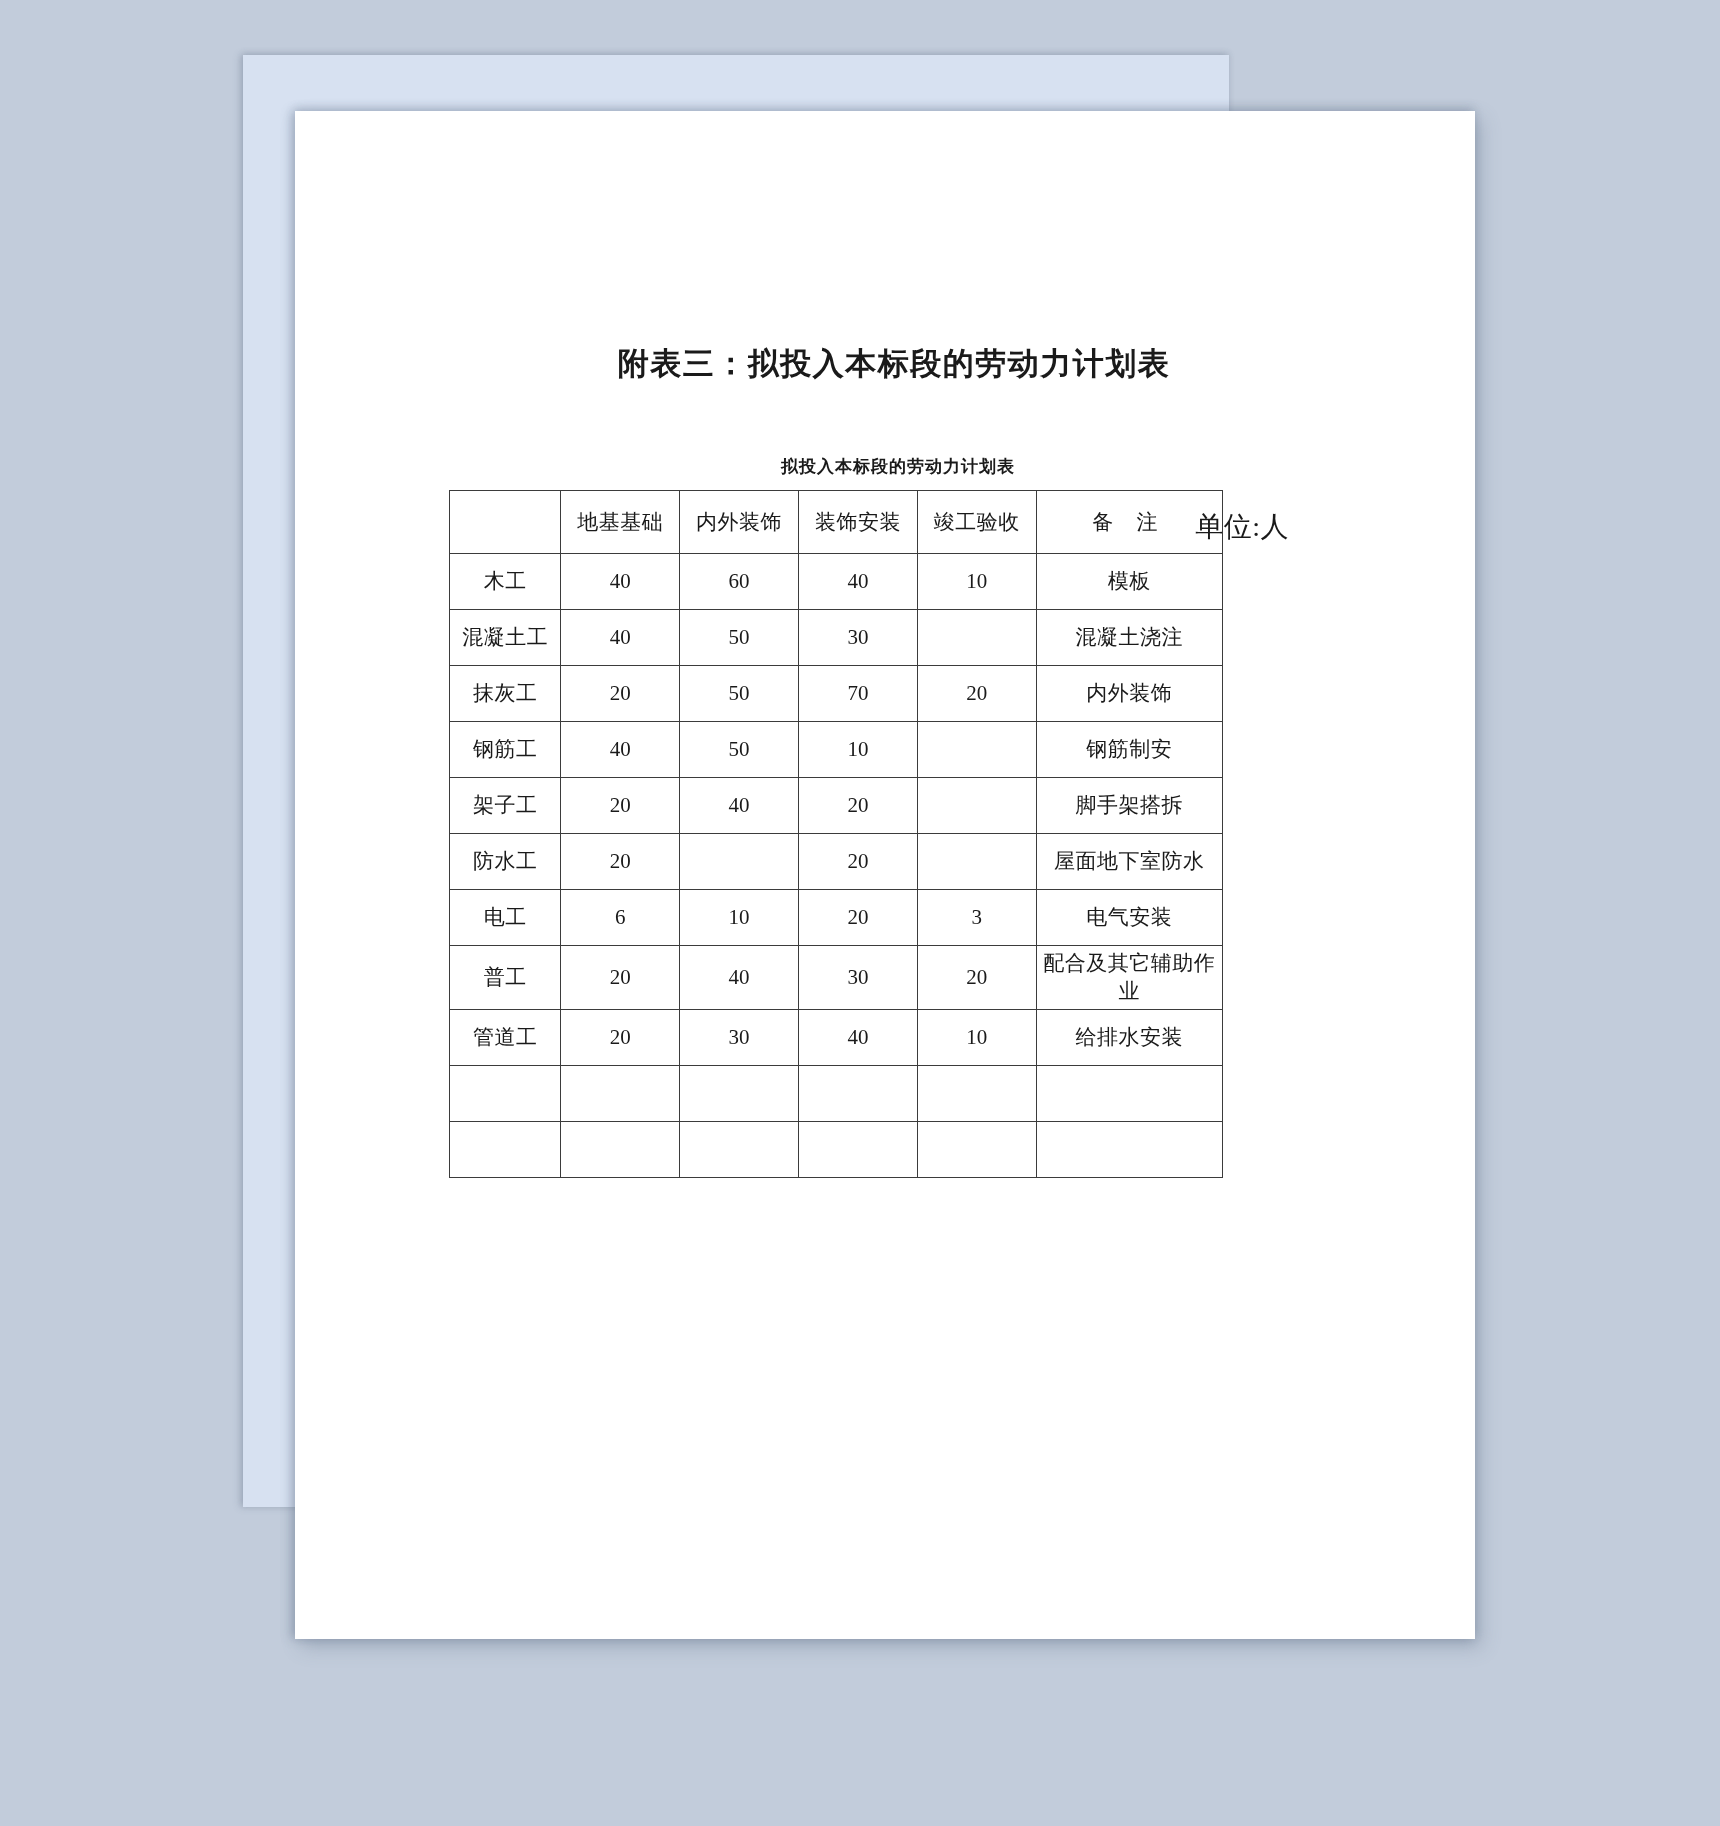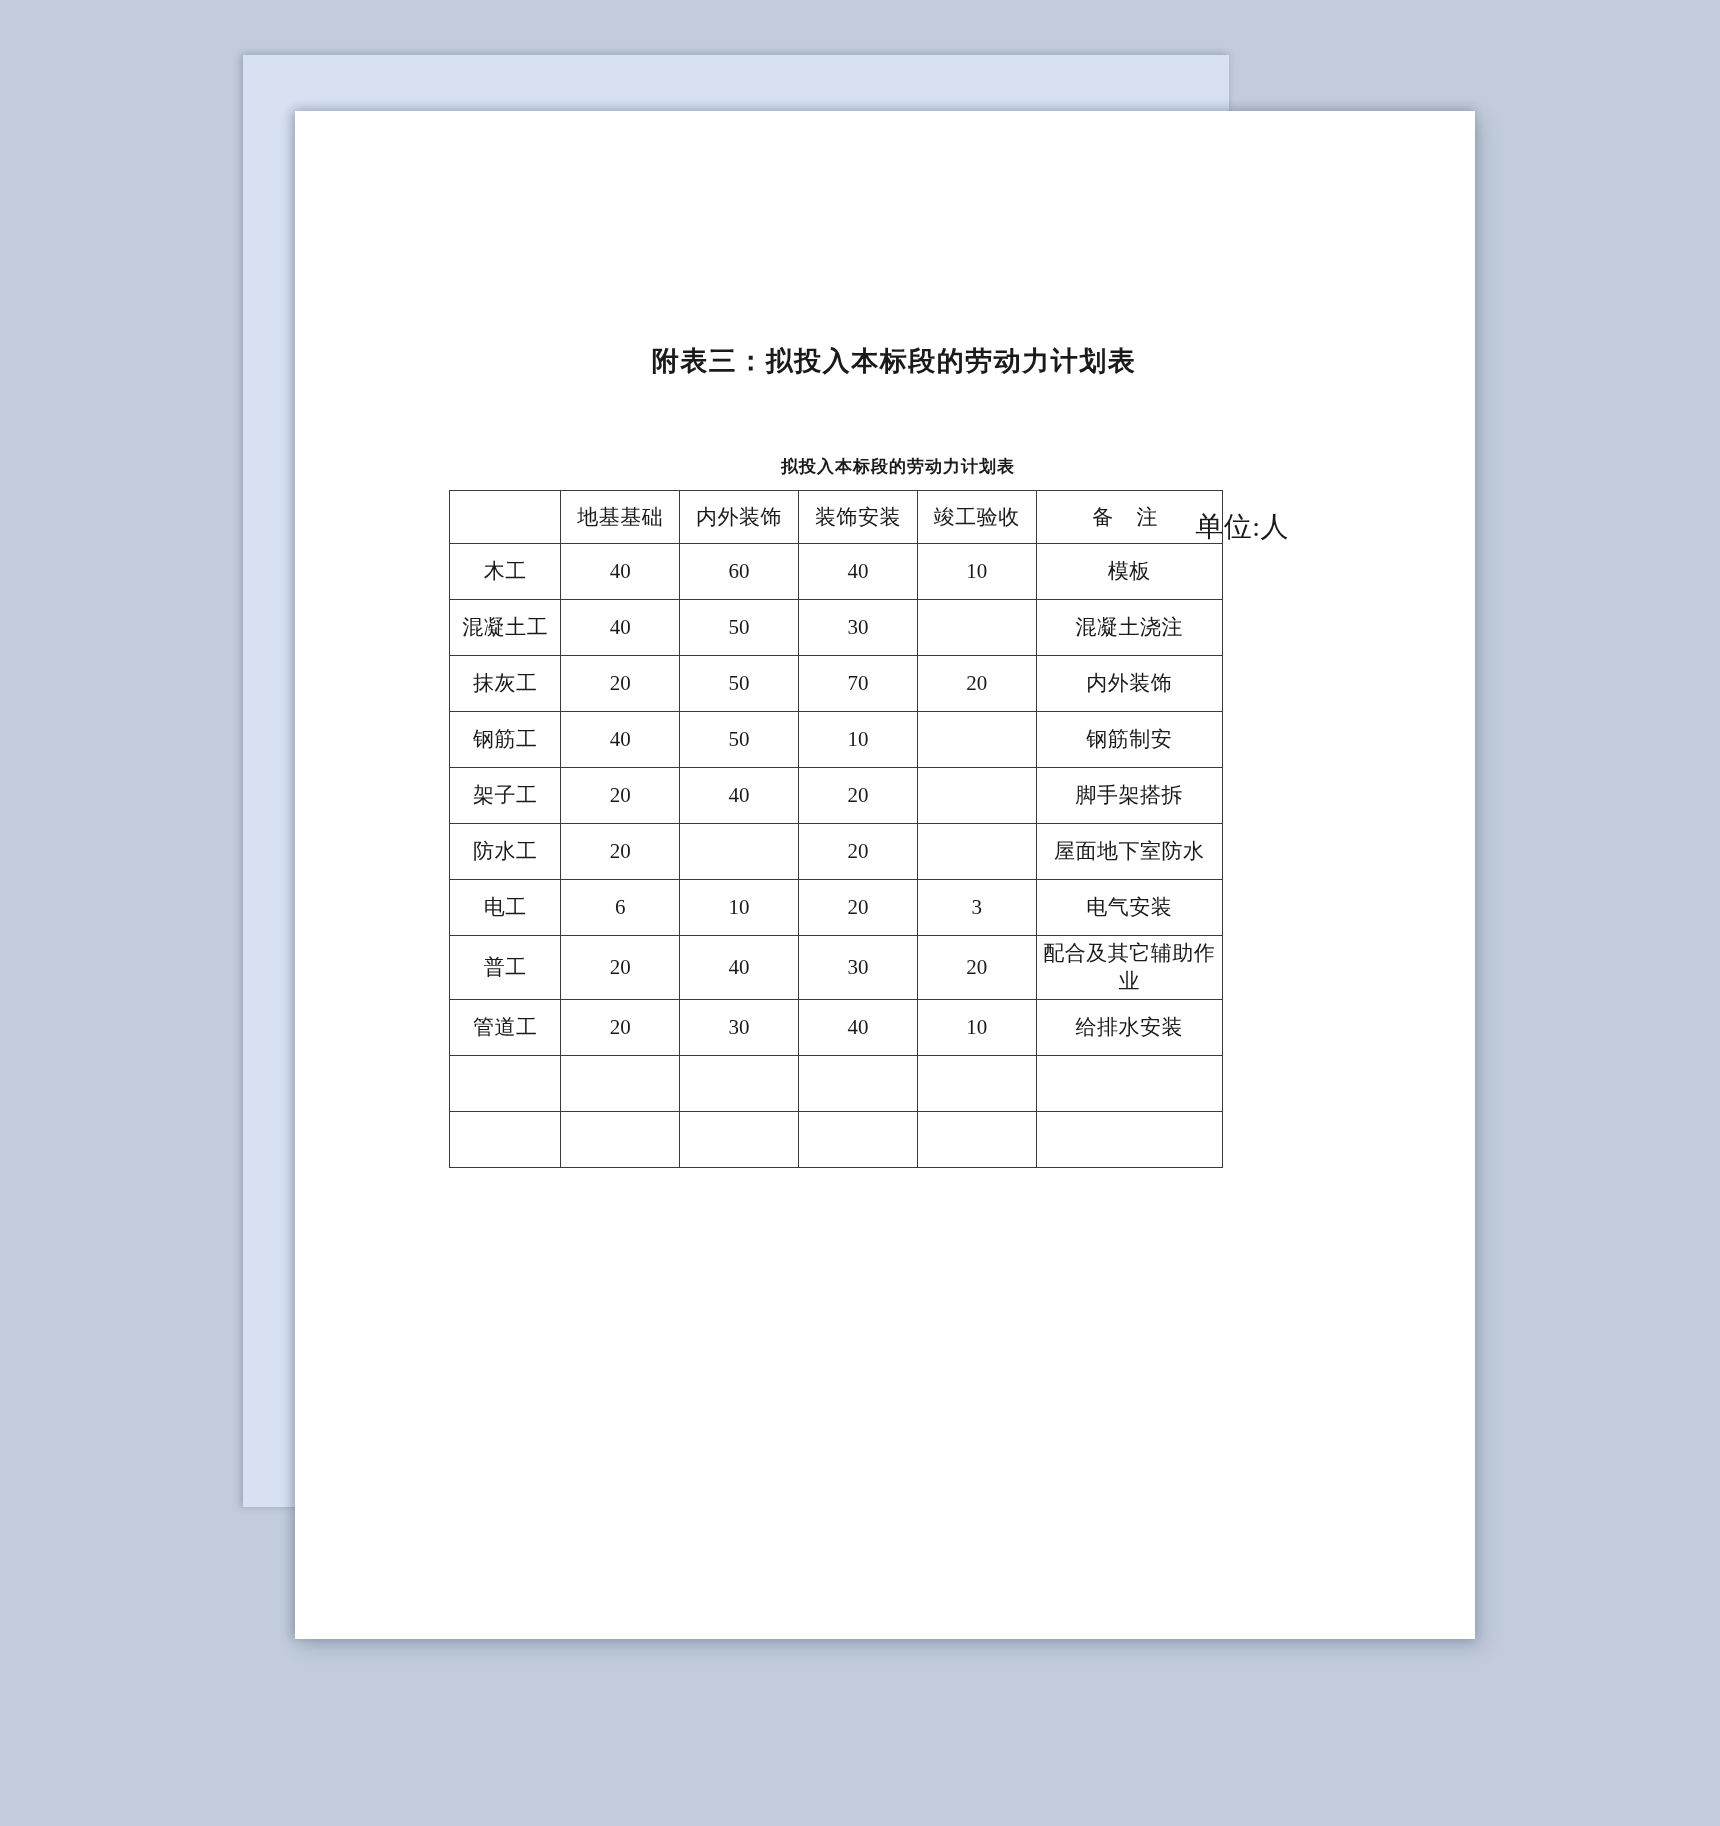--- a/index.html
+++ b/index.html
@@ -48,21 +48,21 @@
     height: 100%;
     color: #1a1a1a;
   }
 
   .doc-title {
     position: absolute;
     left: 0;
     top: 232px;
     width: 100%;
     text-align: center;
-    font-size: 27px;
+    font-size: 31px;
     font-weight: bold;
     letter-spacing: 1.5px;
     padding-left: 18px;
   }
 
   .doc-subtitle {
     position: absolute;
     left: 0;
     top: 344px;
     width: 100%;
@@ -110,21 +110,21 @@
     height: 106px;
     font-size: 22px;
     letter-spacing: 2px;
   }
   .hdr-span {
     height: 106px;
     font-size: 22px;
     letter-spacing: 1.5px;
   }
   .hdr-sub {
-    height: 53px;
+    height: 63px;
     font-size: 21.5px;
     letter-spacing: 0.5px;
   }
   .hdr-note {
     letter-spacing: 9px;
     padding-left: 9px;
   }
 
   tr.data-row td { height: 56px; }
   tr.data-row.tall td { height: 64px; }

